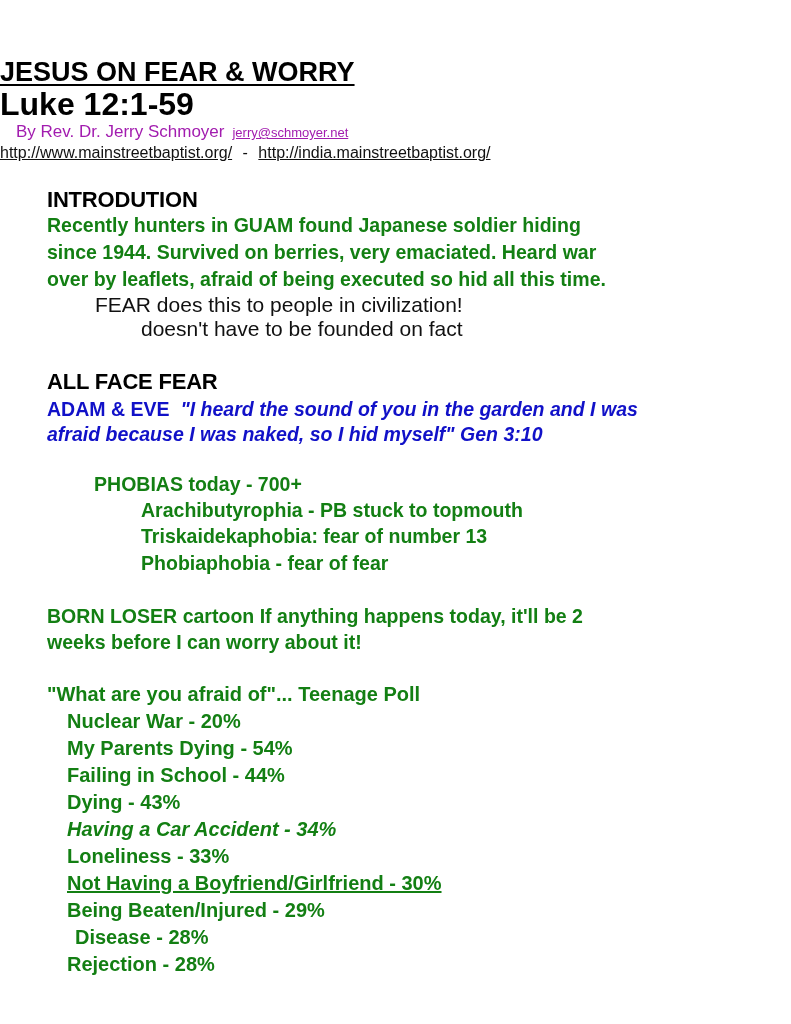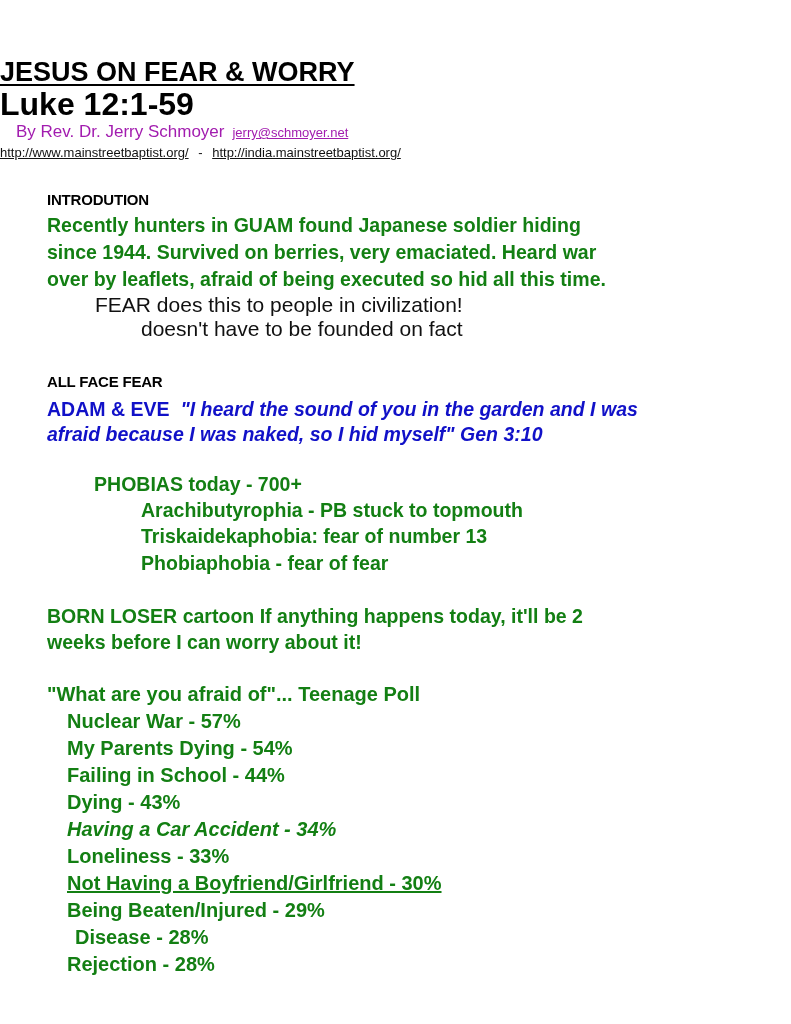--- a/index.html
+++ b/index.html
@@ -4,23 +4,23 @@
   <style>
     html, body { margin: 0; padding: 0; background: #ffffff; }
     body { width: 791px; height: 1024px; position: relative; overflow: hidden; font-family: "Liberation Sans", sans-serif; }
     .line { position: absolute; white-space: nowrap; }
     .center { left: 0; width: 791px; }
     .title { top: 56px; font-size: 27px; font-weight: bold; color: #000; line-height: 32px; }
     .title span { text-decoration: underline; text-decoration-thickness: 2px; text-underline-offset: 3px; }
     .subtitle { top: 88px; font-size: 32px; font-weight: bold; color: #000; line-height: 32px; }
     .byline { top: 122px; font-size: 17px; color: #a21caf; line-height: 20px; margin-left: 16px; }
     .byline .email { font-size: 13px; text-decoration: underline; margin-left: 8px; }
-    .links { top: 145px; font-size: 13px; color: #111; line-height: 16px; }
+    .links { top: 145px; font-size: 16px; color: #111; line-height: 16px; }
     .links a { color: #111; text-decoration: underline; }
-    .heading { font-size: 15px; font-weight: bold; color: #000; line-height: 22px; letter-spacing: -0.2px; }
+    .heading { font-size: 22px; font-weight: bold; color: #000; line-height: 22px; letter-spacing: -0.2px; }
     .green { color: #137f13; }
     .blue { color: #1111c8; }
     .cond { font-size: 21px; font-weight: bold; line-height: 27px; transform: scaleX(0.93); transform-origin: left center; }
     .plain { font-size: 21px; color: #111; line-height: 22px; }
     .poll { font-size: 20px; font-weight: bold; line-height: 27px; }
     .italic { font-style: italic; }
   </style>
 </head>
 <body>
 
@@ -61,21 +61,21 @@
   <div class="line cond green" style="left:141px; top:549px;">Phobiaphobia - fear of fear</div>
 </div>
 
 <div>
   <div class="line cond green" style="left:47px; top:602px;">BORN LOSER cartoon  If anything happens today, it'll be 2</div>
   <div class="line cond green" style="left:47px; top:628px;">weeks before I can worry about it!</div>
 </div>
 
 <div>
   <div class="line poll green" style="left:47px; top:681px;">"What are you afraid of"... Teenage Poll</div>
-  <div class="line poll green" style="left:67px; top:708px;">Nuclear War - 57%</div>
+  <div class="line poll green" style="left:67px; top:708px;">Nuclear War - 20%</div>
   <div class="line poll green" style="left:67px; top:735px;">My Parents Dying - 54%</div>
   <div class="line poll green" style="left:67px; top:762px;">Failing in School - 44%</div>
   <div class="line poll green" style="left:67px; top:789px;">Dying - 43%</div>
   <div class="line poll green" style="left:67px; top:816px;font-style:italic;">Having a Car Accident - 34%</div>
   <div class="line poll green" style="left:67px; top:843px;">Loneliness - 33%</div>
   <div class="line poll green" style="left:67px; top:870px;text-decoration:underline;">Not Having a Boyfriend/Girlfriend - 30%</div>
   <div class="line poll green" style="left:67px; top:897px;">Being Beaten/Injured - 29%</div>
   <div class="line poll green" style="left:67px; top:924px;margin-left:8px;">Disease - 28%</div>
   <div class="line poll green" style="left:67px; top:951px;">Rejection - 28%</div>
 </div>

